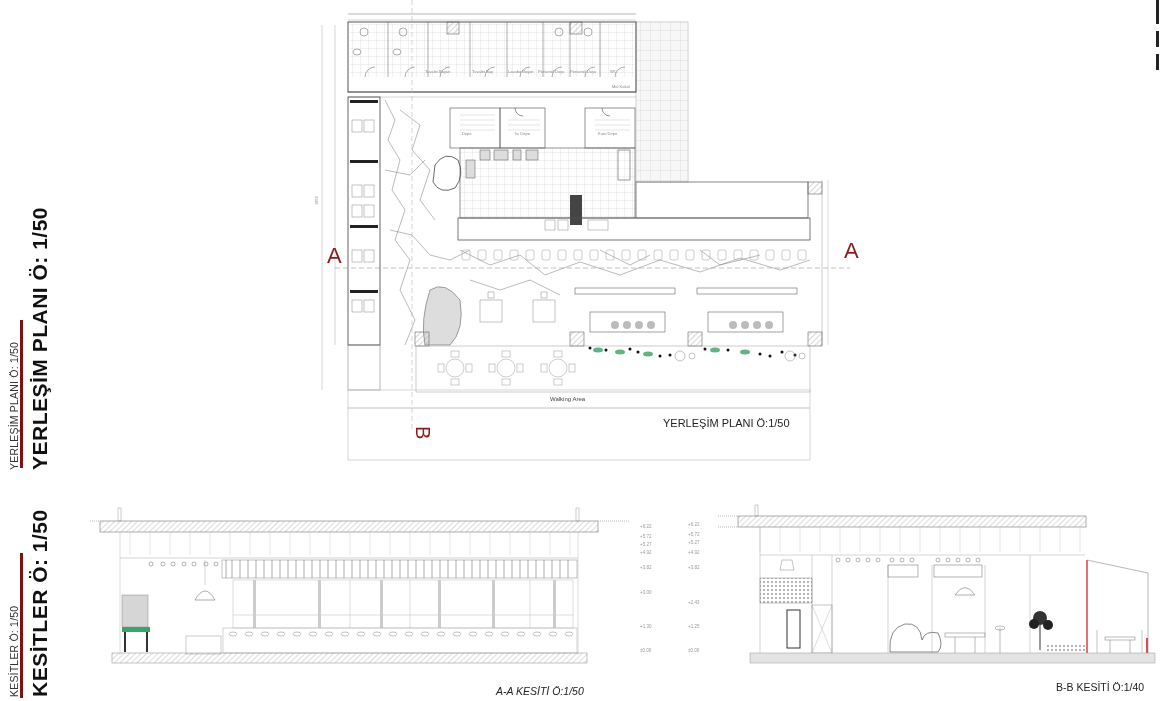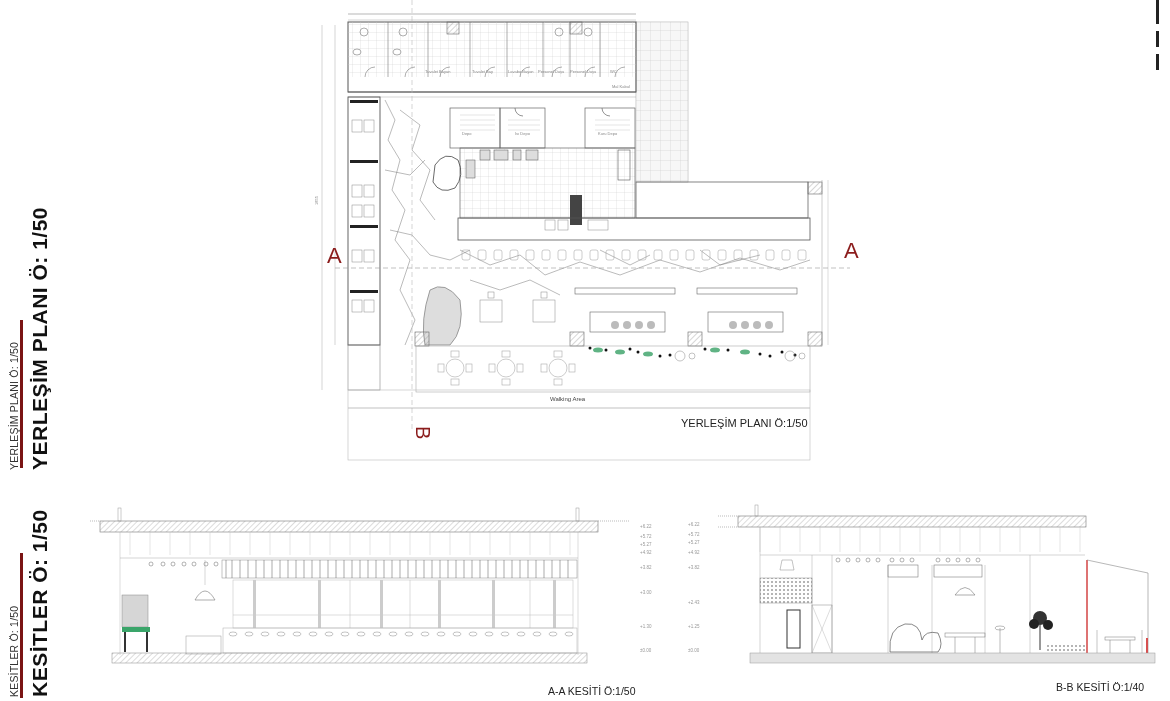--- a/index.html
+++ b/index.html
@@ -278,21 +278,21 @@
         <rect x="569" y="364" width="6" height="8"></rect>
   </g>
 
   <rect x="416" y="346" width="394" height="46" fill="none" stroke="#aaa" stroke-width="0.6"></rect>
   <line x1="348" y1="408" x2="810" y2="408" stroke="#999" stroke-width="0.6"></line>
   <rect x="348" y="390" width="462" height="70" fill="none" stroke="#bbb" stroke-width="0.6"></rect>
 </svg>
 </div>
 
 <div class="abs lbl-plan" style="left:550px;top:396px;font-size:6px;color:#444;">Walking Area</div>
-<div class="abs lbl-plan" style="left:681px;top:417px;font-size:11px;">YERLEŞİM PLANI Ö:1/50</div>
+<div class="abs lbl-plan" style="left:663px;top:417px;font-size:11px;">YERLEŞİM PLANI Ö:1/50</div>
 <div class="abs marker" style="left:327px;top:243px;">A</div>
 <div class="abs marker" style="left:844px;top:238px;">A</div>
 <div class="abs marker" style="left:412px;top:426px;transform:rotate(90deg);transform-origin:left top;font-size:20px;margin-left:22px;">B</div>
 
 <div class="abs" style="left:90px;top:500px;width:540px;height:180px;">
 <svg width="540" height="180" viewBox="0 0 540 180">
   <defs>
     <pattern id="hatch2" width="4" height="4" patternUnits="userSpaceOnUse" patternTransform="rotate(45)">
       <line x1="0" y1="0" x2="0" y2="4" stroke="#999" stroke-width="0.7"></line>
     </pattern>
@@ -441,21 +441,21 @@
   <rect x="32" y="127" width="28" height="5" fill="#3aa56a"></rect>
   <rect x="34" y="132" width="2" height="20" fill="#333"></rect>
       <rect x="56" y="132" width="2" height="20" fill="#333"></rect>
   <path d="M105 100 Q115 82 125 100 Z" fill="none" stroke="#777" stroke-width="0.6"></path>
   <line x1="115" y1="60" x2="115" y2="85" stroke="#999" stroke-width="0.4"></line>
   <rect x="96" y="136" width="35" height="18" fill="none" stroke="#999" stroke-width="0.5"></rect>
 
   <rect x="22" y="153" width="475" height="10" fill="url(#hatch2)" stroke="#888" stroke-width="0.5"></rect>
 </svg>
 </div>
-<div class="abs sec-title" style="left:548px;top:685px;">A-A KESİTİ  Ö:1/50</div>
+<div class="abs sec-title" style="left:496px;top:685px;font-style:italic;">A-A KESİTİ  Ö:1/50</div>
 
 <div class="abs" style="left:630px;top:520px;width:80px;height:140px;">
   <div class="elev abs" style="left:10px;top:4px;">+6.22</div>
   <div class="elev abs" style="left:10px;top:14px;">+5.72</div>
   <div class="elev abs" style="left:10px;top:22px;">+5.27</div>
   <div class="elev abs" style="left:10px;top:30px;">+4.92</div>
   <div class="elev abs" style="left:10px;top:45px;">+3.82</div>
   <div class="elev abs" style="left:10px;top:70px;">+3.00</div>
   <div class="elev abs" style="left:10px;top:104px;">+1.30</div>
   <div class="elev abs" style="left:10px;top:128px;">±0.00</div>

